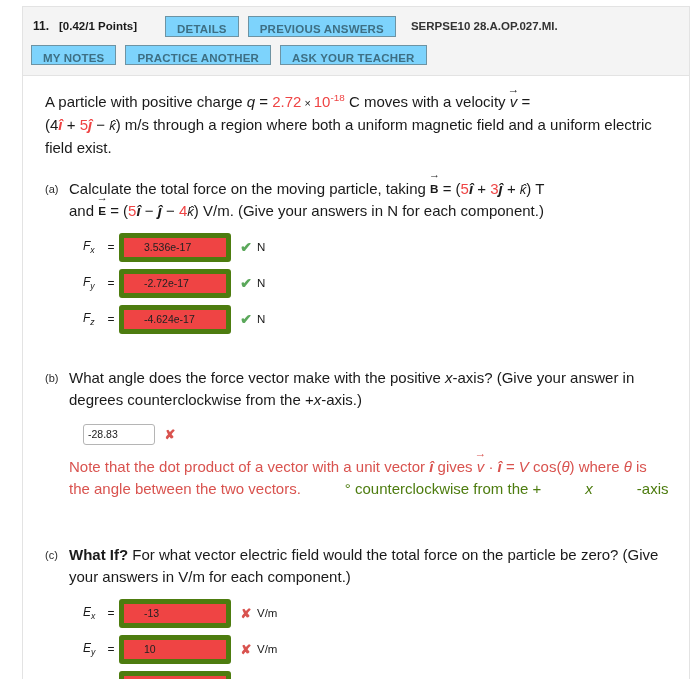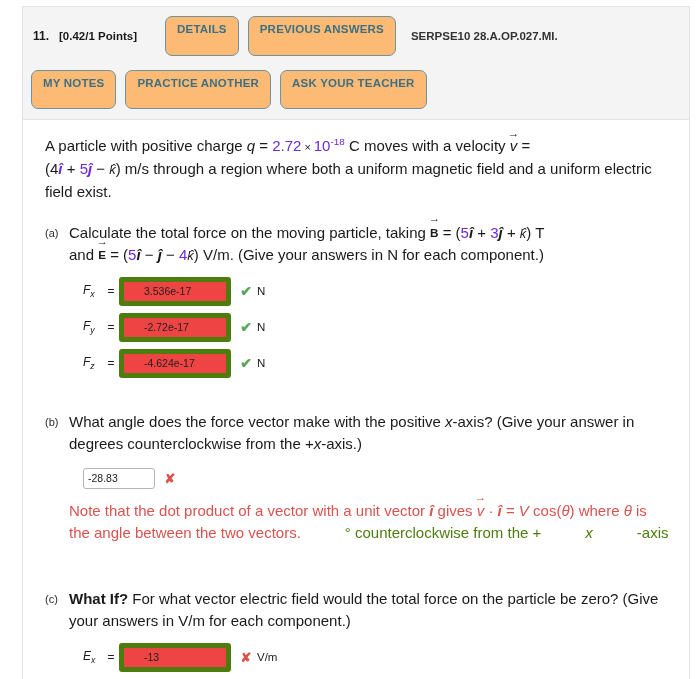--- a/index.html
+++ b/index.html
@@ -29,46 +29,46 @@
     border: 1px solid #e3e3e3;
     border-bottom: none;
     padding: 9px 10px 10px 10px;
   }
   .header-row {
     display: flex;
     align-items: center;
     gap: 9px;
   }
   .header-row.row2 {
-    margin-top: 14px;
+    margin-top: 8px;
     margin-left: -2px;
     text-align: right;
   }
   .q-number {
     font-size: 12px;
     font-weight: bold;
     color: #1a1a1a;
     margin-right: 1px;
   }
   .q-points {
     font-size: 11.5px;
     font-weight: bold;
     color: #1a1a1a;
     margin-right: 19px;
   }
   .pill-btn {
     display: inline-block;
     border: 1px solid #6d93a3;
-    border-radius: 7px;
-    background: #fdba74;
+    border-radius: 0;
+    background: #7dd3fc;
     color: #3d6f84;
     font-size: 11.5px;
     font-weight: bold;
     letter-spacing: 0.2px;
-    padding: 6px 11px 19px 11px;
+    padding: 6px 11px 0 11px;
     white-space: nowrap;
     cursor: pointer;
     line-height: 1.1;
   }
   .q-code {
     font-size: 11.5px;
     font-weight: bold;
     color: #333333;
     margin-left: 6px;
     white-space: nowrap;
@@ -113,21 +113,21 @@
   }
   .part-text {
     font-size: 15px;
     line-height: 1.5;
     color: #1a1a1a;
     margin: 0;
   }
 
   
   .mi { font-style: italic; }
-  .red { color: #6d28d9; }
+  .red { color: #ef4444; }
   .vec {
     position: relative;
     display: inline-block;
     font-style: italic;
     font-weight: normal;
   }
   .vec::after {
     content: "\2192";
     position: absolute;
     left: 50%;

